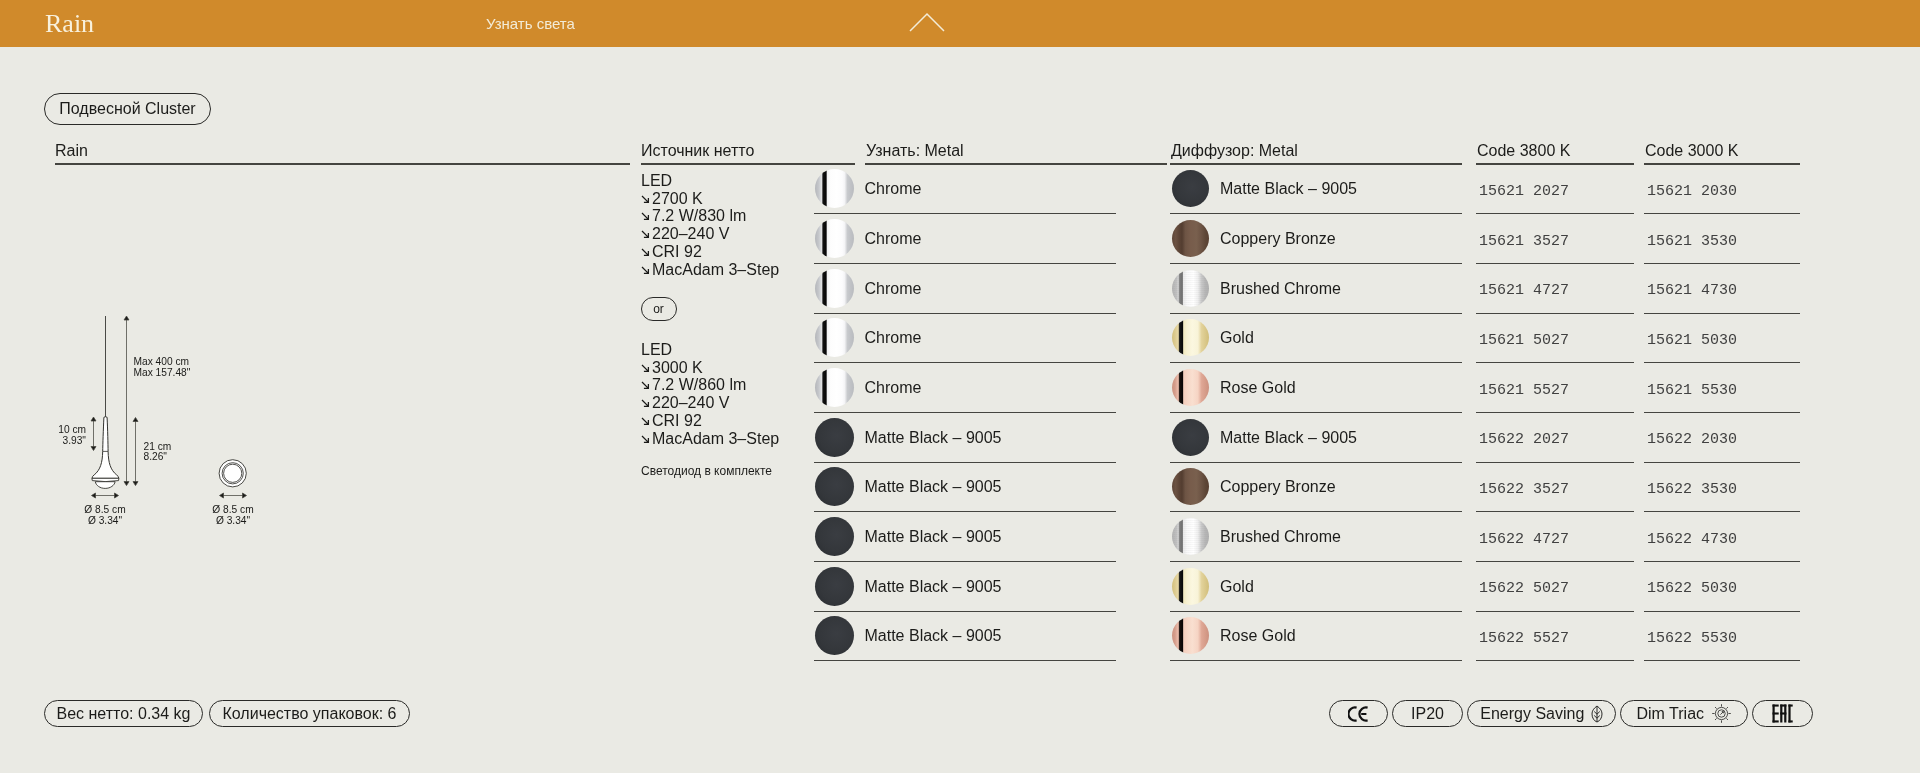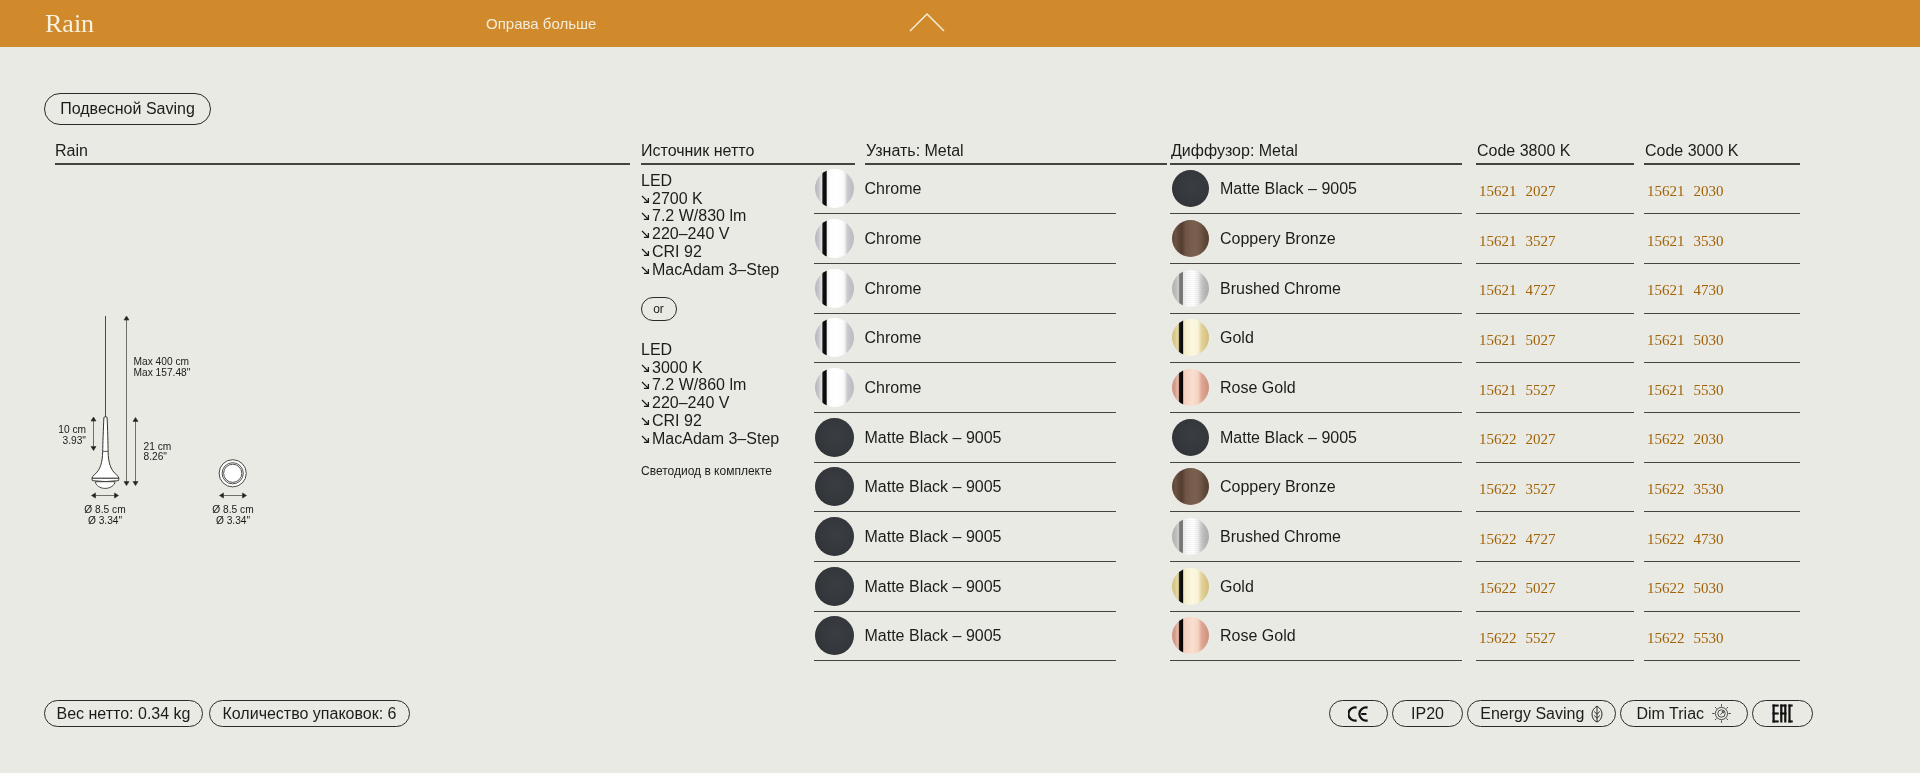--- a/index.html
+++ b/index.html
@@ -18,39 +18,39 @@
 .sw3{width:39px;height:39px;margin-left:0.5px}
 .sw4{width:37px;height:37px;margin-left:2px}
 .lbl3{margin-left:11px;font-size:16px;white-space:nowrap}
 .lbl4{margin-left:11px;font-size:16px;white-space:nowrap}
 .chrome{background:linear-gradient(90deg,#b4b6ba 0%,#c6c8cc 10%,#dfe0e2 17%,#121212 20.5%,#060606 28.5%,#f2f2f4 31.5%,#fdfdfd 40%,#ffffff 55%,#fcfcfd 70%,#f4f4f6 76%,#c8cacd 83%,#bfc1c5 92%,#b9bbbf 100%)}
 .mblack{background:radial-gradient(circle at 55% 45%,#3a3d42 0%,#34373b 55%,#292c30 100%)}
 .bronze{background:linear-gradient(90deg,#5e4638 0%,#6b5242 10%,#5b4335 20%,#533d30 27%,#6d5444 36%,#775c4b 50%,#79604e 66%,#6e5545 78%,#5e4737 90%,#583f31 100%)}
 .brushed{background:repeating-linear-gradient(180deg,rgba(120,120,120,.05) 0 1px,rgba(255,255,255,0) 1px 2px),linear-gradient(90deg,#b3b3b3 0%,#c0c0c0 12%,#d5d5d5 17%,#7e7e7e 20.5%,#6e6e6e 28%,#eaeaea 31%,#f8f8f8 40%,#ffffff 58%,#efefef 70%,#c8c8c8 80%,#b6b6b6 90%,#b0b0b0 100%)}
 .gold{background:linear-gradient(90deg,#d2bf7c 0%,#dcca8e 8%,#e8d9a6 17%,#171717 20.5%,#090909 28.5%,#f1e9c0 31.5%,#f7f1d2 40%,#fbf7e0 55%,#f8f3d8 70%,#e2d29a 80%,#d8c687 92%,#d1be7a 100%)}
 .rosegold{background:linear-gradient(90deg,#cc9280 0%,#d49c8a 8%,#edbfae 17%,#170f0c 20.5%,#090505 28.5%,#f3cdbc 31.5%,#f6d5c5 40%,#f9dfd0 55%,#f6d4c4 70%,#dfa795 80%,#d49a87 92%,#cc9180 100%)}
-.code{font-family:Liberation Serif, serif;font-size:15px;color:#a16207;letter-spacing:0}
+.code{font-family:Liberation Mono, monospace;font-size:15px;color:#404040;letter-spacing:0}
 .code .row span{position:relative;top:2.5px}
 .lbl3,.lbl4{position:relative;top:0.5px}
 .led{position:absolute;left:641px;font-size:16px;line-height:17.72px;white-space:nowrap}
 .led .ar{display:inline-block;width:10px;margin-right:1px}
 .small{font-size:12px}
 svg text{font-family:"Liberation Sans",sans-serif}
 </style>
 </head>
 <body>
 <div class="topbar">
   <div class="logo">Rain</div>
-  <div class="learn">Оправа больше</div>
+  <div class="learn">Узнать света</div>
   <svg style="position:absolute;left:908px;top:10px" width="38" height="24" viewBox="0 0 38 24">
     <path d="M2 21 L19 4 L36 21" fill="none" stroke="#f3ecd8" stroke-width="1.5"></path>
   </svg>
 </div>
 
-<div class="pill" style="left:44px;top:93px;width:167px;height:32px">Подвесной Saving</div>
+<div class="pill" style="left:44px;top:93px;width:167px;height:32px">Подвесной Cluster</div>
 
 <div class="hdr" style="left:55px">Rain</div>
 <div class="hline" style="left:55px;width:575px"></div>
 <div class="hdr" style="left:641px">Источник нетто</div>
 <div class="hline" style="left:641px;width:214px"></div>
 <div class="hdr" style="left:866px">Узнать: Metal</div>
 <div class="hline" style="left:865px;width:302px"></div>
 <div class="hdr" style="left:1171px">Диффузор: Metal</div>
 <div class="hline" style="left:1170px;width:292px"></div>
 <div class="hdr" style="left:1477px">Code 3800 K</div>

